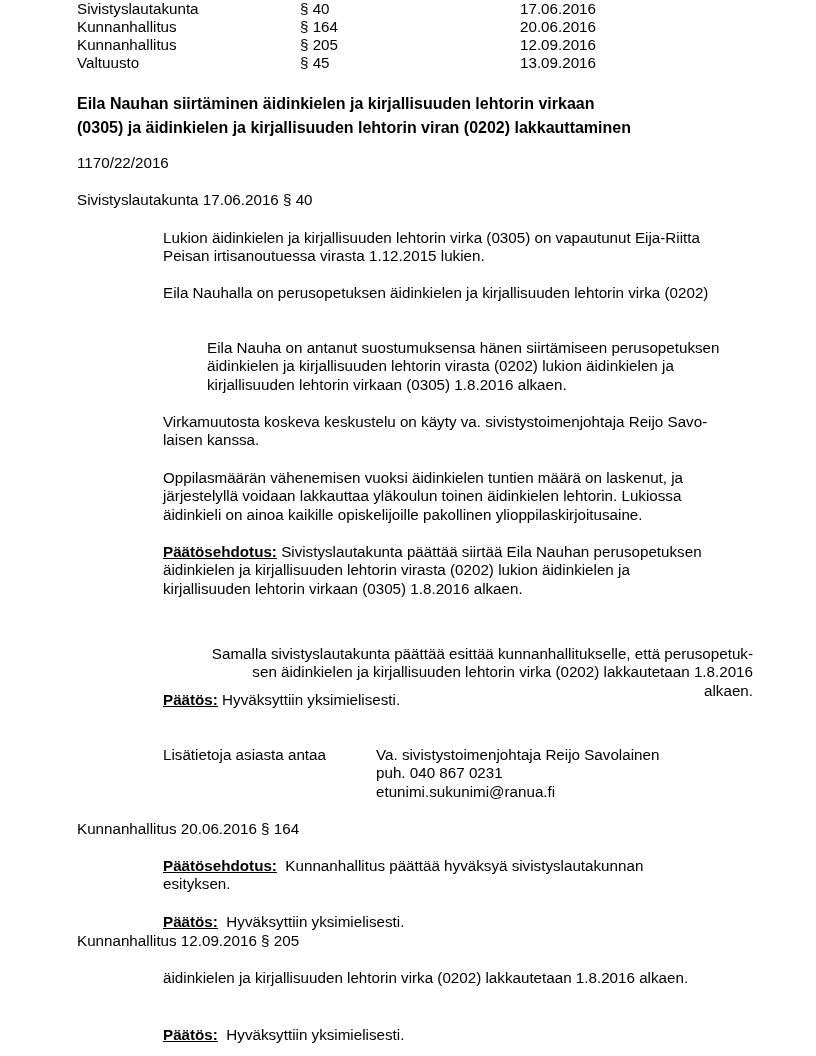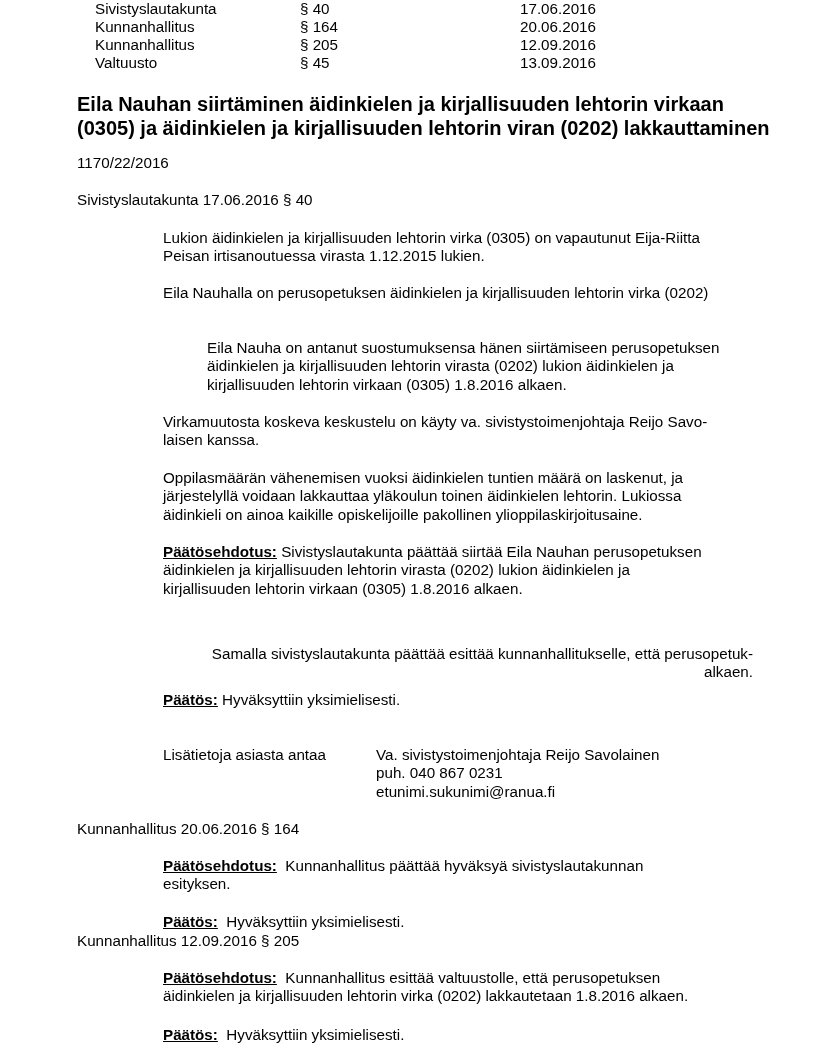--- a/index.html
+++ b/index.html
@@ -3,22 +3,22 @@
   <meta charset="utf-8">
   <style>
     html, body { margin: 0; padding: 0; background: #ffffff; }
     body {
       width: 816px; height: 1056px; position: relative; overflow: hidden;
       font-family: "Liberation Sans", sans-serif; color: #000; font-size: 15.2px;
     }
     .abs { position: absolute; white-space: nowrap; line-height: 18px; }
     .meta-row { position: absolute; left: 77px; height: 18px; width: 700px; }
     .meta-row span { position: absolute; top: 0; line-height: 18px; }
-    .c1 { left: 0; margin-left: 18px; } .c2 { left: 223px; } .c3 { left: 443px; }
-    .title { position: absolute; left: 77px; top: 92px; font-weight: bold; font-size: 20px; line-height: 24px; width: 700px; }
+    .c1 { left: 0; } .c2 { left: 223px; } .c3 { left: 443px; }
+    .title { position: absolute; left: 77px; top: 92px; font-weight: bold; font-size: 16px; line-height: 24px; width: 700px; }
     .para { position: absolute; left: 163px; width: 590px; line-height: 18.3px; }
     .lbl { font-weight: bold; text-decoration: underline; }
     .contact-label { position: absolute; left: 163px; top: 746px; line-height: 18.3px; }
     .contact-lines { position: absolute; left: 376px; top: 746px; line-height: 18.3px; }
   </style>
 </head>
 <body>
 
 <div>
   <div class="meta-row" style="top:0px">
@@ -75,20 +75,21 @@
 </div>
 
 <div class="para" style="top:543px;">
   <div><span class="lbl">Päätösehdotus:</span><span> Sivistyslautakunta päättää siirtää Eila Nauhan perusopetuksen</span></div>
   <div>äidinkielen ja kirjallisuuden lehtorin virasta (0202) lukion äidinkielen ja</div>
   <div>kirjallisuuden lehtorin virkaan (0305) 1.8.2016 alkaen.</div>
 </div>
 
 <div class="para" style="top:645px;text-align:right;">
   <div>Samalla sivistyslautakunta päättää esittää kunnanhallitukselle, että perusopetuk-</div>
+  <div>sen äidinkielen ja kirjallisuuden lehtorin virka (0202) lakkautetaan 1.8.2016</div>
   <div>alkaen.</div>
 </div>
 
 <div class="para" style="top:691px;">
   <span class="lbl">Päätös:</span><span> Hyväksyttiin yksimielisesti.</span>
 </div>
 
 <div class="contact-label">Lisätietoja asiasta antaa</div>
 <div class="contact-lines">
   <div>Va. sivistystoimenjohtaja Reijo Savolainen</div>
@@ -100,18 +101,17 @@
 <div class="para" style="top:857px;">
   <div><span class="lbl">Päätösehdotus:</span><span style="white-space:pre">  Kunnanhallitus päättää hyväksyä sivistyslautakunnan</span></div>
   <div>esityksen.</div>
 </div>
 <div class="para" style="top:913px;">
   <span class="lbl">Päätös:</span><span style="white-space:pre">  Hyväksyttiin yksimielisesti.</span>
 </div>
 
 <div class="abs" style="left:77px; top:932px;">Kunnanhallitus 12.09.2016 § 205</div>
 <div class="para" style="top:969px;">
-  <div><span class="lbl">Päätösehdotus:</span><span style="white-space:pre">  Kunnanhallitus esittää valtuustolle, että perusopetuksen</span></div>
   <div>äidinkielen ja kirjallisuuden lehtorin virka (0202) lakkautetaan 1.8.2016 alkaen.</div>
 </div>
 <div class="para" style="top:1026px;">
   <span class="lbl">Päätös:</span><span style="white-space:pre">  Hyväksyttiin yksimielisesti.</span>
 </div>
 
 </body></html>

